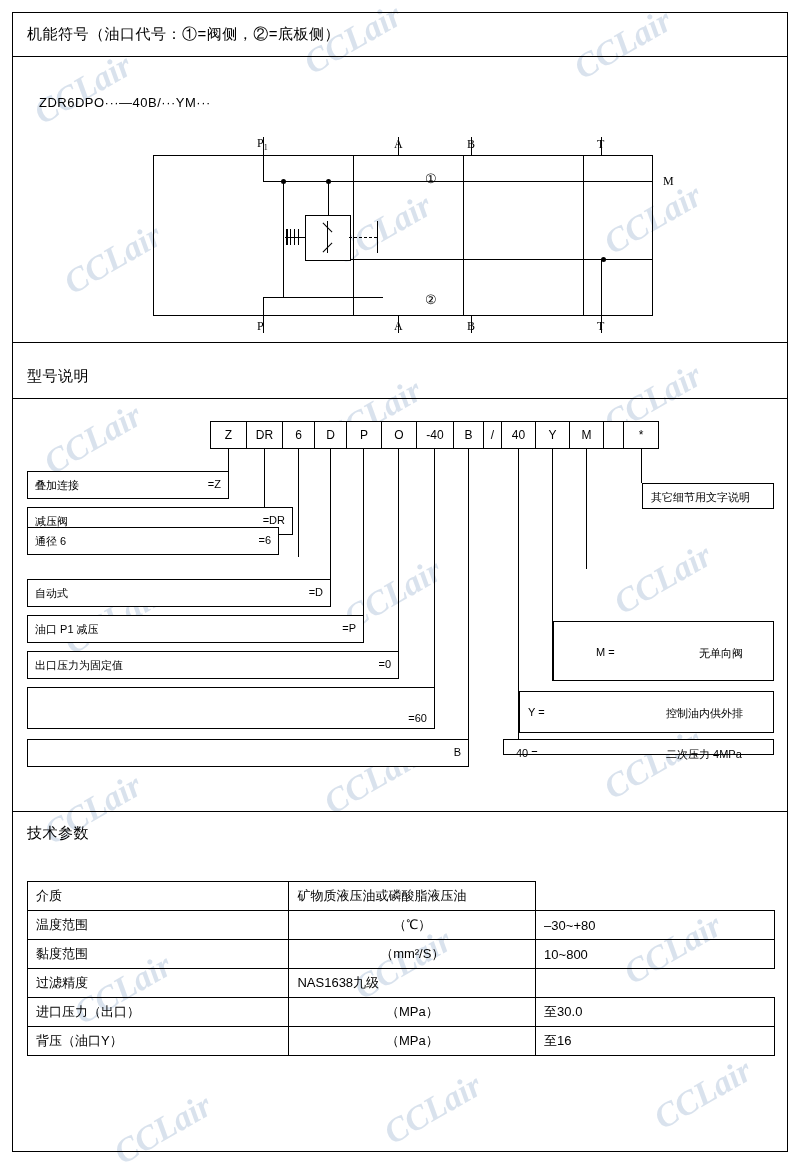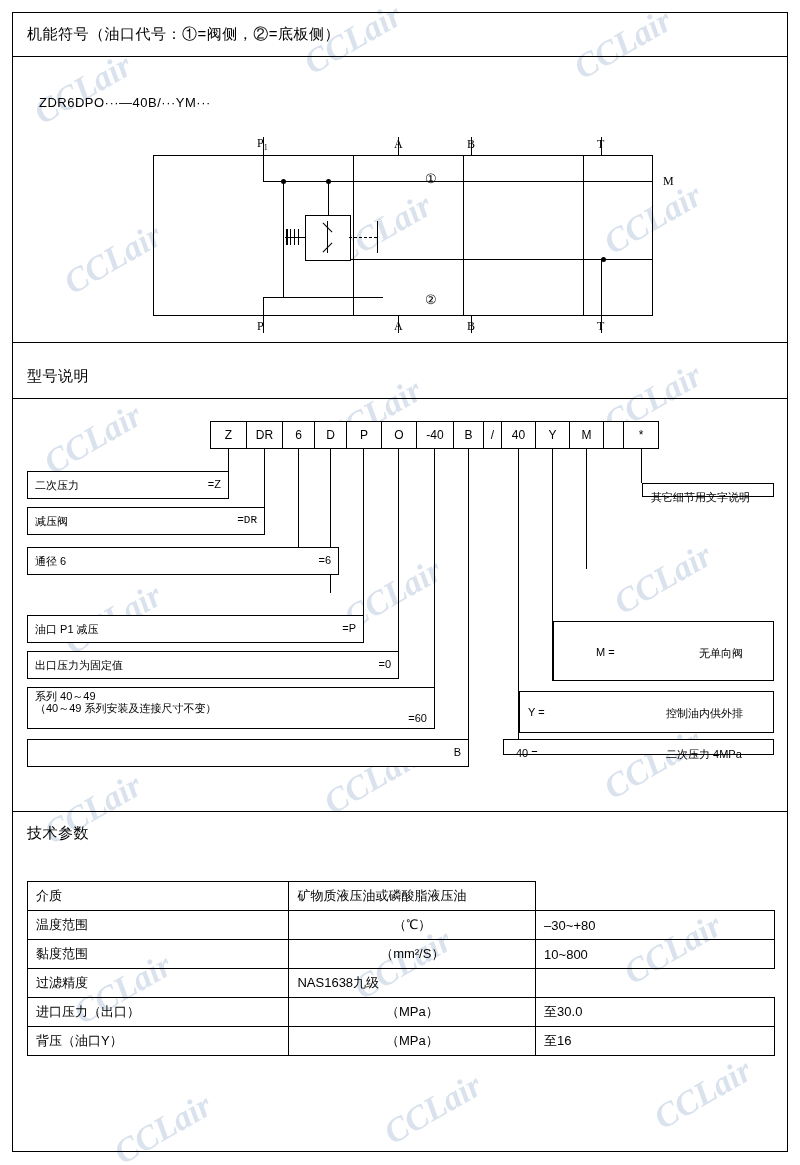--- a/index.html
+++ b/index.html
@@ -293,50 +293,52 @@
     <div class="ln v1" style="left:385px; top:62px; height:216px;"></div>
     <div class="ln v1" style="left:421px; top:62px; height:264px;"></div>
     <div class="ln v1" style="left:455px; top:62px; height:316px;"></div>
 
     <div class="ln v1" style="left:505px; top:62px; height:302px;"></div>
     <div class="ln v1" style="left:539px; top:62px; height:232px;"></div>
     <div class="ln v1" style="left:573px; top:62px; height:120px;"></div>
     <div class="ln v1" style="left:628px; top:62px; height:34px;"></div>
 
     <div class="leftbox" style="left:14px; top:84px; width:202px;">
-      <span class="l">二次压力</span>
+      <span class="l">叠加连接</span>
       <span class="r">=Z</span>
     </div>
-    <div class="leftbox" style="left:14px; top:120px; width:238px;font-family:Liberation Mono, monospace;">
+    <div class="leftbox" style="left:14px; top:120px; width:266px;">
       <span class="l">减压阀</span>
       <span class="r">=DR</span>
     </div>
-    <div class="leftbox" style="left:14px; top:160px; width:312px;">
+    <div class="leftbox" style="left:14px; top:140px; width:252px;">
       <span class="l">通径 6</span>
       <span class="r">=6</span>
+    </div>
+    <div class="leftbox" style="left:14px; top:192px; width:304px;">
+      <span class="l">自动式</span>
+      <span class="r">=D</span>
     </div>
     <div class="leftbox" style="left:14px; top:228px; width:337px;">
       <span class="l">油口 P1 减压</span>
       <span class="r">=P</span>
     </div>
     <div class="leftbox" style="left:14px; top:264px; width:372px;">
       <span class="l">出口压力为固定值</span>
       <span class="r">=0</span>
     </div>
     <div class="leftbox" style="left:14px; top:300px; width:408px; height:42px;">
-      <span class="l2" style="white-space:pre-line;">系列 40～49
-（40～49 系列安装及连接尺寸不变）</span>
       <span class="r" style="top:24px;">=60</span>
     </div>
     <div class="leftbox" style="left:14px; top:352px; width:442px;">
       <span class="l"></span>
       <span class="r">B</span>
     </div>
 
-    <div class="rightbox" style="left:629px; top:96px; width:132px; height:14px;">
+    <div class="rightbox" style="left:629px; top:96px; width:132px; height:26px;">
       <span class="l" style="top:6px; left:8px; font-size:11px;">其它细节用文字说明</span>
     </div>
 
 
     <div class="rightbox" style="left:540px; top:234px; width:221px; height:60px;">
       <span class="l" style="top:24px; left:42px;">M =</span>
       <span class="c" style="top:24px; left:145px;">无单向阀</span>
     </div>
 
     <div class="rightbox" style="left:506px; top:304px; width:255px; height:42px;">

